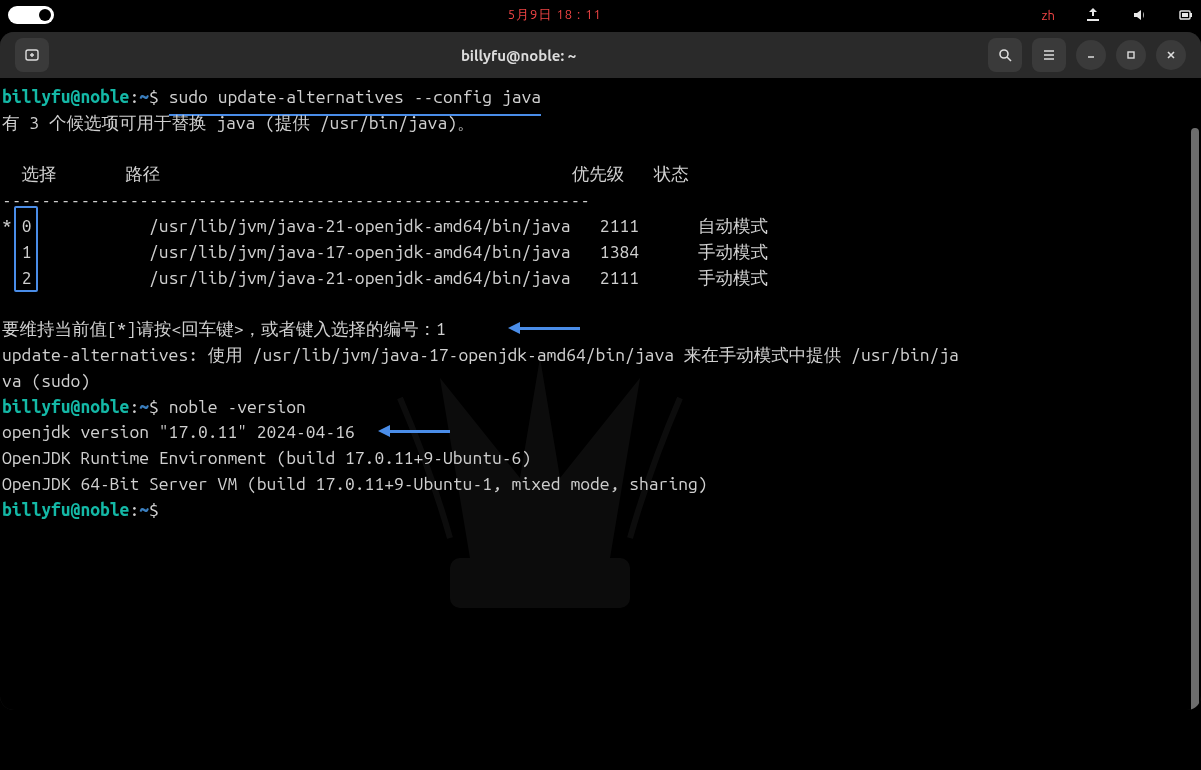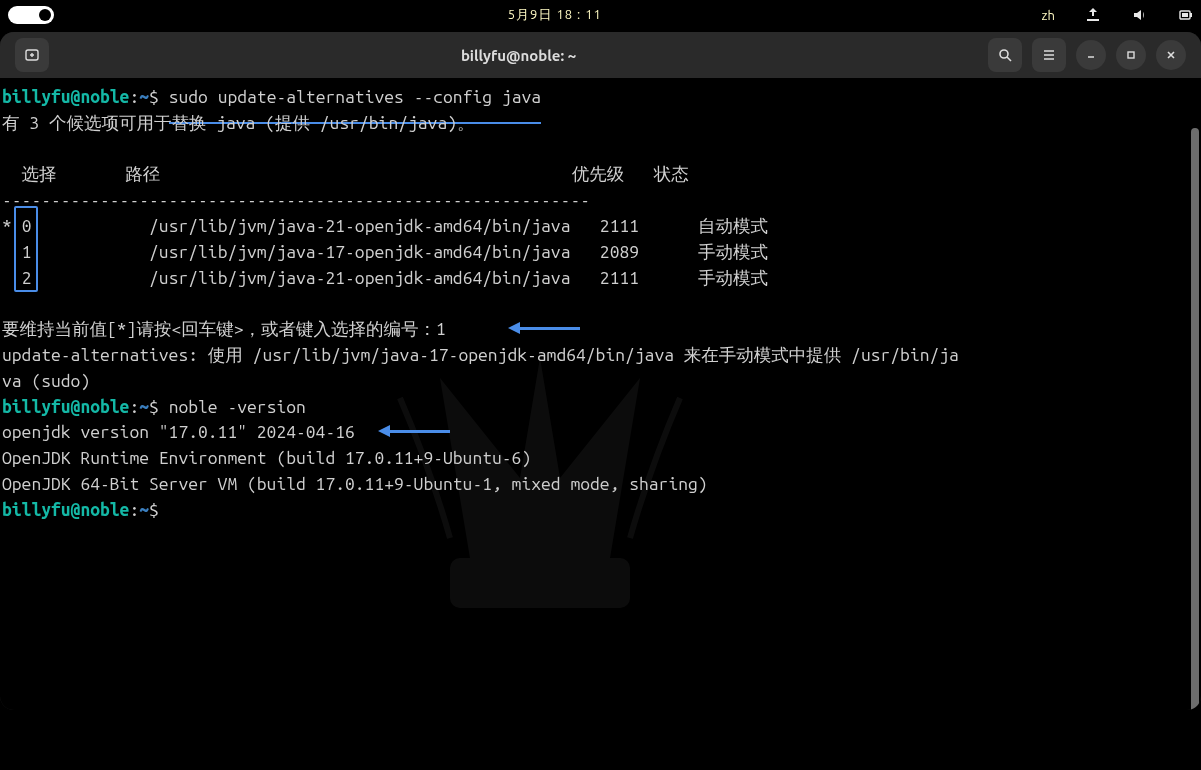--- a/index.html
+++ b/index.html
@@ -11,21 +11,21 @@
   color: #d0d0d0;
   overflow: hidden;
   position: relative;
 }
 .topbar {
   height: 30px;
   background: #000;
   display: flex;
   align-items: center;
   padding: 0 8px;
-  color: #fef9c3;
+  color: #ef4444;
   font-family: "Ubuntu", sans-serif;
   font-size: 13px;
 }
 .topbar-left { width: 60px; display:flex; align-items:center;}
 .pill {
   width: 46px; height: 18px; border-radius: 10px;
   background: #fff; position: relative;
 }
 .pill::after {
   content:""; position:absolute; right:3px; top:3px;
@@ -70,21 +70,21 @@
   line-height: 25.8px;
   white-space: pre;
 }
 .scrollbar {
   position:absolute; right:2px; top:50px; width:8px; height: 620px;
   background: #6d6d6d; border-radius:4px;
 }
 .prompt-user { color:#14b8a6; font-weight:bold;}
 .prompt-path { color:#3b7fbf; font-weight:bold;}
 .prompt-sep { color:#d0d0d0; }
-.underline-cmd { border-bottom: 2px solid #4a8de8; padding-bottom:16px;}
+.underline-cmd { border-bottom: 2px solid #4a8de8; padding-bottom:8px;}
 .sel-box {
   position:absolute;
   border: 2px solid #4a8de8;
   border-radius: 2px;
 }
 .arrow {
   position:absolute;
   display:flex; align-items:center;
 }
 .arrow-line {
@@ -183,21 +183,21 @@
       <path d="M40 60 Q70 130 90 200" stroke="#aaa" stroke-width="6" fill="none"></path>
       <path d="M320 60 Q290 130 270 200" stroke="#aaa" stroke-width="6" fill="none"></path>
     </svg>
 
     <div class="term-inner"><span class="prompt-user">billyfu@noble</span><span class="prompt-sep">:</span><span class="prompt-path">~</span><span class="prompt-sep">$ </span><span class="underline-cmd">sudo update-alternatives --config java</span>
 <span>有 3 个候选项可用于替换 java (提供 /usr/bin/java)。</span>
 
 <span>  选择       路径                                          优先级   状态</span>
 <span>------------------------------------------------------------</span>
 <span><span>*</span> <span>0</span>            <span>/usr/lib/jvm/java-21-openjdk-amd64/bin/java</span>   <span>2111</span>      <span>自动模式</span></span>
-<span><span> </span> <span>1</span>            <span>/usr/lib/jvm/java-17-openjdk-amd64/bin/java</span>   <span>2089</span>      <span>手动模式</span></span>
+<span><span> </span> <span>1</span>            <span>/usr/lib/jvm/java-17-openjdk-amd64/bin/java</span>   <span>1384</span>      <span>手动模式</span></span>
 <span><span> </span> <span>2</span>            <span>/usr/lib/jvm/java-21-openjdk-amd64/bin/java</span>   <span>2111</span>      <span>手动模式</span></span>
 
 <span><span>要维持当前值[*]请按&lt;回车键&gt;，或者键入选择的编号：</span><span>1</span></span>
 <span>update-alternatives: 使用 /usr/lib/jvm/java-17-openjdk-amd64/bin/java 来在手动模式中提供 /usr/bin/ja</span>
 <span>va (sudo)</span>
 <span class="prompt-user">billyfu@noble</span><span class="prompt-sep">:</span><span class="prompt-path">~</span><span class="prompt-sep">$ </span><span>noble -version</span>
 <span>openjdk version "17.0.11" 2024-04-16</span>
 <span>OpenJDK Runtime Environment (build 17.0.11+9-Ubuntu-6)</span>
 <span>OpenJDK 64-Bit Server VM (build 17.0.11+9-Ubuntu-1, mixed mode, sharing)</span>
 <span class="prompt-user">billyfu@noble</span><span class="prompt-sep">:</span><span class="prompt-path">~</span><span class="prompt-sep">$ </span></div>

